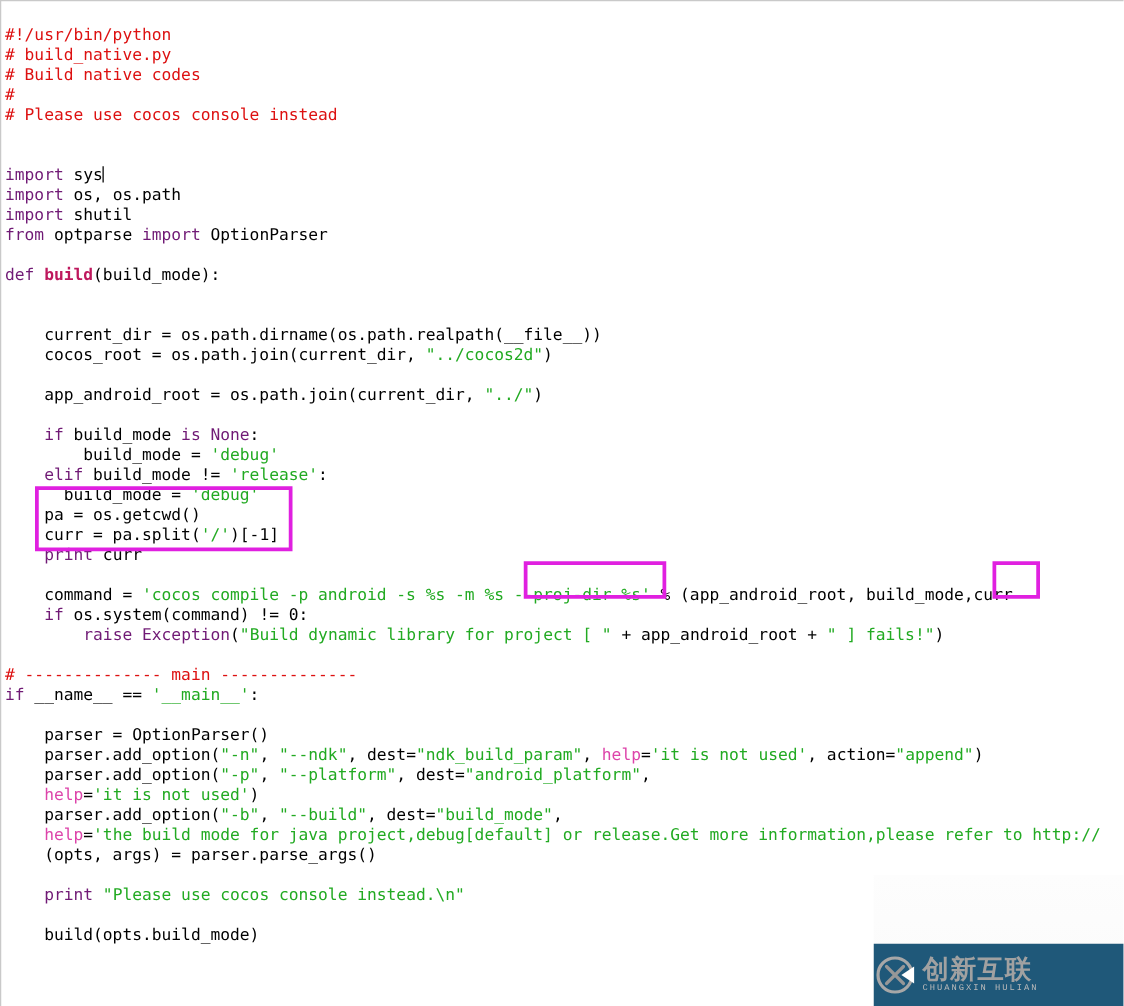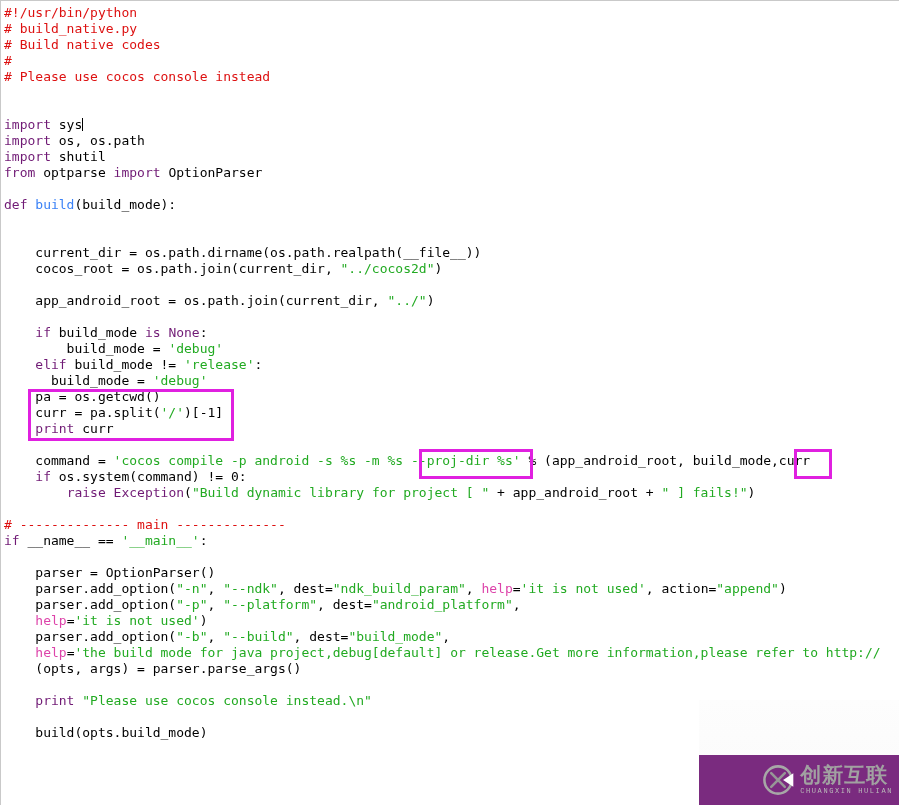--- a/index.html
+++ b/index.html
@@ -17,38 +17,38 @@
     border-top: 1px solid #c9c9c9;
     border-left: 1px solid #c9c9c9;
     box-sizing: border-box;
   }
   #code-area {
     position: absolute;
     left: 0;
     top: 0;
     width: 899px;
     height: 805px;
-    padding: 4px 0 0 3px;
+    padding: 20px 0 0 3px;
     box-sizing: border-box;
     font-family: "DejaVu Sans Mono", "Liberation Mono", monospace;
     font-size: 13px;
     line-height: 16px;
     white-space: pre;
     color: #000000;
     letter-spacing: 0px;
   }
   .line {
     height: 16px;
     white-space: pre;
     position: relative;
   }
   
   .c  { color: #dd1111; }              
   .kw { color: #701a75; font-weight: normal; }   
-  .fn { color: #3b82f6; font-weight: normal; }     
+  .fn { color: #be185d; font-weight: bold; }     
   .st { color: #22aa22; }              
   .bi { color: #701a75; }              
   .kwarg { color: #dd44aa; }           
   .pl { color: #000000; }              
 
   
   .caret {
     display: inline-block;
     width: 1px;
     height: 13px;
@@ -69,24 +69,24 @@
   #box-projdir   { left: 418px; top: 448px; width: 114px; height: 30px; }
   #box-curr-arg  { left: 793px; top: 448px; width: 38px;  height: 30px; }
 
   
   #watermark {
     position: absolute;
     right: 0px;
     bottom: 0px;
     width: 200px;
     height: 50px;
-    background: #701a75;
+    background: #0c4a6e;
     display: flex;
     align-items: center;
-    justify-content: flex-end;
+    justify-content: flex-start;
     padding-right: 6px;
     box-sizing: border-box;
     opacity: 0.92;
   }
   #watermark .wm-logo {
     width: 34px; height: 34px;
     margin-right: 5px;
     flex: 0 0 auto;
   }
   #watermark .wm-text { line-height: 1; text-align: left; }

